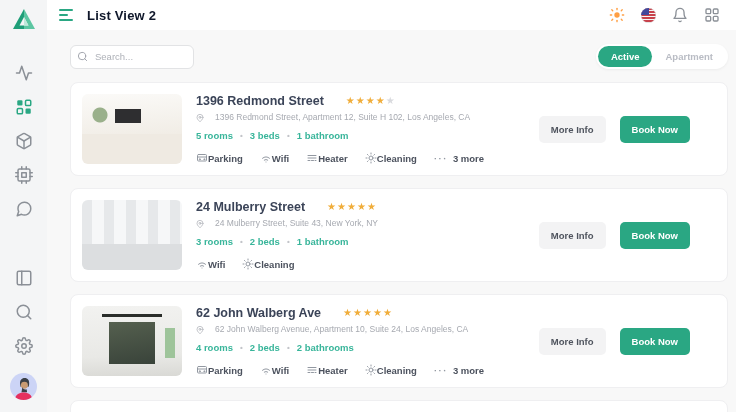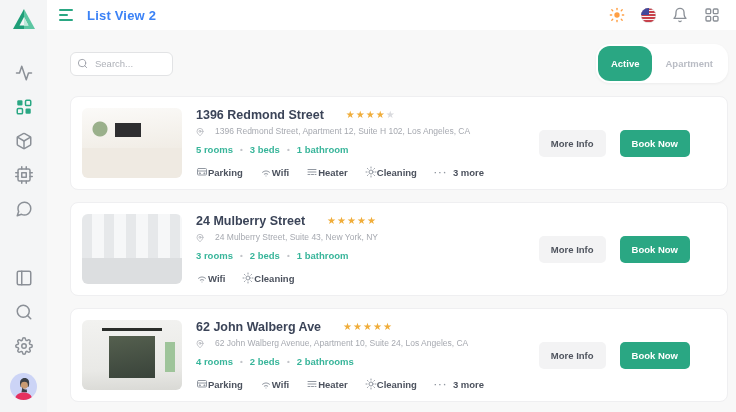--- a/index.html
+++ b/index.html
@@ -16,42 +16,42 @@
   .nav-ic.active { color:#2aa783; }
   .nav-bottom { margin-top:auto; display:flex; flex-direction:column; align-items:center; }
   .avatar { width:27px; height:27px; border-radius:50%; background:#ccd4f6; overflow:hidden; margin-top:10px; }
 
   
   .main { flex:1; display:flex; flex-direction:column; }
   .topbar { height:30px; background:#ffffff; display:flex; align-items:center; padding:0 16px 0 12px; flex:none; }
   .burger { display:flex; flex-direction:column; gap:3px; margin-right:14px; cursor:pointer; }
   .burger span { height:2px; border-radius:2px; background:#2aa783; display:block; }
   .burger .b1,.burger .b3 { width:14px; } .burger .b2 { width:9px; }
-  .page-title { font-size:13px; font-weight:700; color:#3b82f6; letter-spacing:.2px; }
+  .page-title { font-size:13px; font-weight:700; color:#0f172a; letter-spacing:.2px; }
   .topbar-right { margin-left:auto; display:flex; align-items:center; gap:16px; }
   .tico { width:16px; height:16px; color:#8b9097; display:flex; cursor:pointer; }
   .tico svg { width:16px; height:16px; }
   .sun { color:#ff9f43; }
   .flag { width:15px; height:15px; border-radius:50%; overflow:hidden; position:relative; cursor:pointer;
     background:repeating-linear-gradient(180deg,#c8414b 0 1.6px,#f5f5f5 1.6px 3.1px); box-shadow:0 0 0 .5px #d8d8d8 inset; }
   .flag i { position:absolute; left:0; top:0; width:8px; height:7.5px; background:#41479b; display:block; }
 
   .content { flex:1; padding:14px 8px 0 23px; overflow:hidden; }
 
   
   .search-row { display:flex; align-items:center; margin-bottom:13px; }
   .search-box { position:relative; }
-  .search-box input { width:103px; height:24px; border:1px solid #e2e3e5; border-radius:6px;
+  .search-box input { width:124px; height:24px; border:1px solid #e2e3e5; border-radius:6px;
     background:#fff; padding:0 6px 0 24px; font-size:9.5px; color:#5a5f68; outline:none;
     font-family:"Liberation Sans", sans-serif; }
   .search-box input::placeholder { color:#aeb1b8; }
   .search-box .mag { position:absolute; left:7px; top:6px; width:11px; height:11px; color:#9a9ea6; }
   .toggle { margin-left:auto; background:#fff; border-radius:14px; padding:2px; display:flex; align-items:center;
     box-shadow:0 1px 3px rgba(0,0,0,.05); }
-  .tg-btn { border:none; border-radius:12px; padding:12px 13px; font-size:9.5px; font-weight:700;
+  .tg-btn { border:none; border-radius:12px; padding:5px 13px; font-size:9.5px; font-weight:700;
     cursor:pointer; font-family:"Liberation Sans", sans-serif; }
   .tg-active { background:#2aa783; color:#fff; }
   .tg-inactive { background:transparent; color:#b9bcc4; }
 
   
   .card { display:flex; background:#fff; border:1px solid #efeff1; border-radius:8px;
     padding:11px; margin-bottom:12px; align-items:stretch; }
   .photo { width:100px; height:70px; border-radius:6px; flex:none; background:#eee; }
   .ph1 { background:
     linear-gradient(#2e2e30,#2e2e30) 44% 26%/26px 14px no-repeat,

